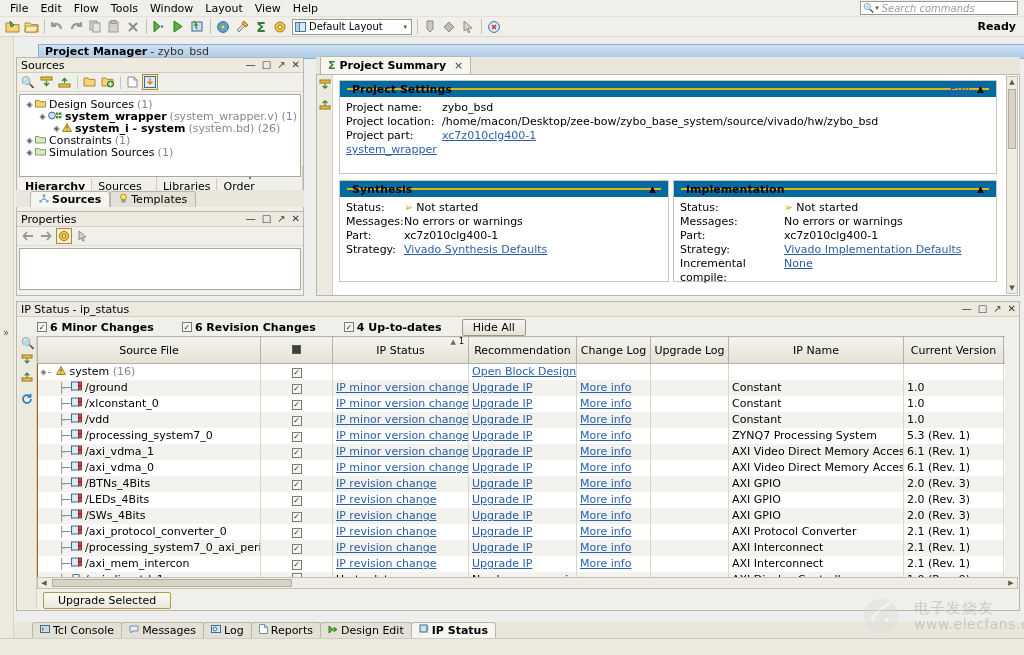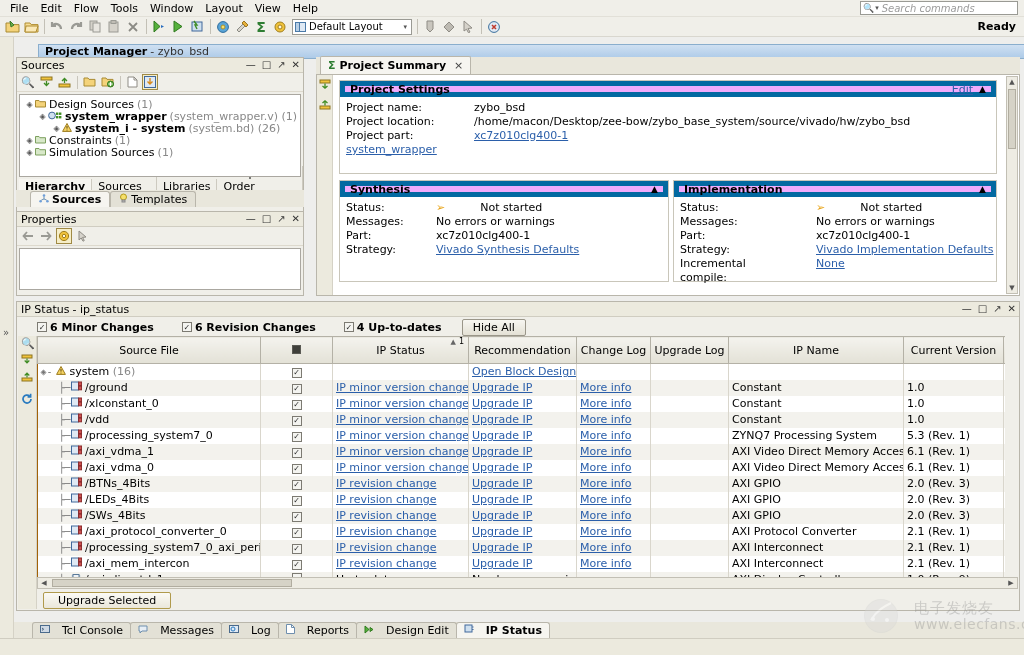--- a/index.html
+++ b/index.html
@@ -106,26 +106,26 @@
 
   
   .docTabs { height: 17px; background: #e9e7dc; display: flex; align-items: flex-end; padding-left: 4px; }
   .docTab {
     display: flex; align-items: center; gap: 4px; padding: 2px 7px;
     background: #f6f5f0; border: 1px solid #b9b6ab; border-bottom: none;
     font-weight: bold; font-size: 11px; border-radius: 2px 2px 0 0;
   }
   .docTab .x { font-weight: normal; color: #444; margin-left: 4px; }
   .sectionHdr {
-    background: #f0abfc; border: 5px solid #0369a1; height: 16px;
+    background: #eab308; border: 7px solid #0369a1; height: 16px;
     display: flex; align-items: center; padding: 0 5px; font-weight: bold; font-size: 11px;
     position: relative;
   }
   .sectionHdr .right { position: absolute; right: 5px; display: flex; align-items: center; gap: 6px; font-weight: normal; }
-  .kvrow { display: flex; font-size: 11px; line-height: 14px; gap: 32px; }
+  .kvrow { display: flex; font-size: 11px; line-height: 14px; }
   .kvrow .k { width: 96px; }
   .lnk { color: #2b5faa; text-decoration: underline; cursor: pointer; }
   .card { border: 1px solid #c9c6ba; background: #fff; position: absolute; }
   .arrowIco { color: #e8a317; font-size: 11px; margin-right: 3px; }
 
   
   .ipFilter { height: 20px; display: flex; align-items: center; gap: 0; padding-left: 4px; background: #f0efe9; }
   .ckItem { display: flex; align-items: center; gap: 3px; font-weight: bold; font-size: 11px; }
   .ck { width: 10px; height: 10px; border: 1px solid #7c7a72; background: #f4f4f0; display: inline-flex; align-items: center; justify-content: center; font-size: 8px; color: #2a2a2a; }
   .btn {
@@ -152,21 +152,21 @@
 
   .vscroll { width: 12px; background: #eeece3; border: 1px solid #c2bfb4; position: absolute; }
   .vscroll .thumb { position: absolute; left: 1px; width: 8px; background: #d6d3c7; border: 1px solid #b1ada0; }
 
   
   .bottomTabs {
     position: absolute; left: 14px; bottom: 17px; right: 0; height: 16px;
     background: #e9e7dc; display: flex; align-items: flex-end; padding-left: 18px;
   }
   .bTab {
-    display: flex; align-items: center; gap: 12px; padding: 1px 7px; font-size: 11px;
+    display: flex; align-items: center; gap: 3px; padding: 1px 7px; font-size: 11px;
     background: #e3e1d6; border: 1px solid #b9b6ab; border-bottom: none; border-radius: 3px 3px 0 0;
     margin-right: -1px;
   }
   .bTab.active { background: #f6f5f0; font-weight: bold; }
   .statusbar { position: absolute; left: 0; bottom: 0; right: 0; height: 17px; background: #eceade; border-top: 1px solid #d0cdc1; }
 
   .watermark {
     position: absolute; right: 10px; bottom: 16px; width: 150px; height: 46px;
     opacity: 0.35; pointer-events: none; color: #8a8a8a;
     font-size: 15px; display: flex; align-items: center; gap: 16px;

